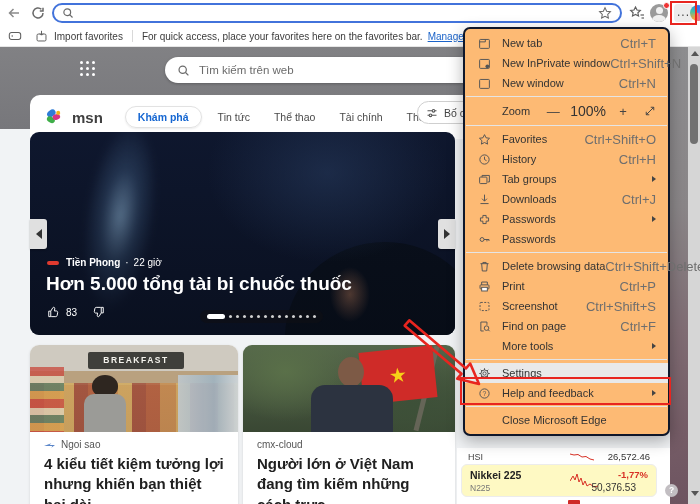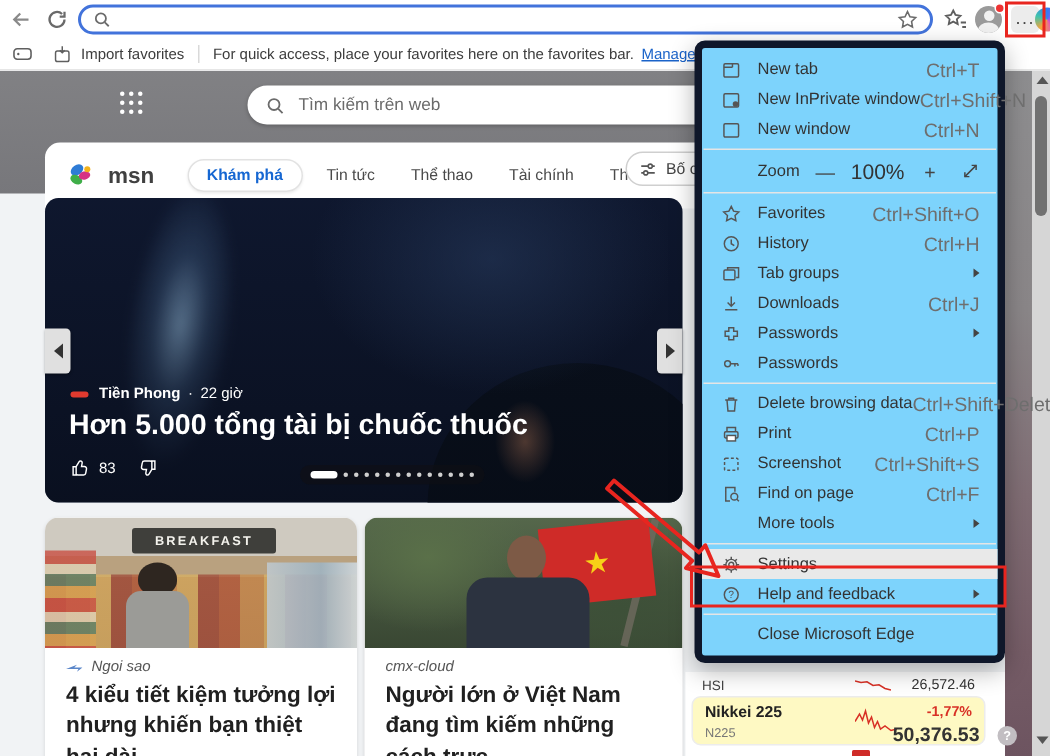--- a/index.html
+++ b/index.html
@@ -67,21 +67,21 @@
   .dotsbar .pill{width:18px;height:5px;border-radius:3px;background:#fff;}
   .dotsbar .d{width:3px;height:3px;border-radius:50%;background:#cfcfcf;}
   .car-arrow{position:absolute;top:172px;width:17px;height:30px;background:#e0e0e0;display:flex;align-items:center;
              justify-content:center;z-index:5;box-shadow:0 1px 2px rgba(0,0,0,.3);}
   .tri-l{width:0;height:0;border-right:6px solid #333;border-top:5px solid transparent;border-bottom:5px solid transparent;}
   .tri-r{width:0;height:0;border-left:6px solid #333;border-top:5px solid transparent;border-bottom:5px solid transparent;}
 
   
   .card{position:absolute;top:298px;background:#fff;border-radius:9px;box-shadow:0 1px 3px rgba(0,0,0,.12);overflow:hidden;height:210px;}
   .cardimg{position:relative;width:100%;height:87px;overflow:hidden;}
-  .cardsrc{display:flex;align-items:center;font-size:10px;color:#555;margin:7px 0 4px 14px;font-style:italic;}
+  .cardsrc{display:flex;align-items:center;font-size:10px;color:#555;margin:7px 0 4px 14px;}
   .cardhl{margin:0 14px;font-size:15px;font-weight:bold;color:#202020;line-height:1.35;}
   
   .store-bg{position:absolute;inset:0;background:linear-gradient(180deg,#cfcac0 0 26px,#b9a17f 26px 40px,#a9795a 40px,#936a52);}
   .store-shelves{position:absolute;left:0;top:38px;width:100%;height:49px;
       background:repeating-linear-gradient(90deg,#b45a3a 0 14px,#c98d4e 14px 30px,#d8b061 30px 44px,#a04a38 44px 58px);opacity:.75;}
   .store-fridge{position:absolute;right:0;top:30px;width:60px;height:57px;background:linear-gradient(90deg,#bfc8cd,#9fb4c2 60%,#cfd8de);opacity:.9;}
   .bk-band{position:absolute;left:58px;top:7px;width:96px;height:17px;background:#3f3f3b;border-radius:2px;
            color:#f3f2ec;font-size:8.5px;font-weight:bold;letter-spacing:1.5px;text-align:center;line-height:17px;}
   .woman-hair{position:absolute;left:62px;top:30px;width:26px;height:22px;border-radius:50% 50% 45% 45%;background:#2e2620;}
   .woman-body{position:absolute;left:54px;top:49px;width:42px;height:40px;border-radius:10px 10px 0 0;background:#9b9b97;}
@@ -99,34 +99,34 @@
   .trunk{position:absolute;right:26px;top:0;width:5px;height:87px;background:#6f6a5f;transform:rotate(14deg);opacity:.8;}
 
   
   .stocks{position:absolute;left:457px;top:401px;width:213px;height:56px;background:#fff;}
   .hsirow{position:absolute;left:11px;top:3px;right:20px;display:flex;align-items:center;font-size:9px;color:#444;}
   .nikkei{position:absolute;left:4px;top:16px;width:196px;height:33px;background:#fef9c3;border:1px solid #ececec;
           border-radius:6px;}
   .nk-name{position:absolute;left:8px;top:4px;font-size:10.5px;font-weight:bold;color:#222;}
   .nk-sym{position:absolute;left:8px;top:18px;font-size:8.5px;color:#777;}
   .nk-chg{position:absolute;right:8px;top:4px;font-size:9.5px;font-weight:bold;color:#d83025;}
-  .nk-val{position:absolute;right:3px;top:17px;font-size:13px;color:#333;font-weight:bold;}
+  .nk-val{position:absolute;right:20px;top:17px;font-size:10px;color:#333;}
   .nextrow{position:absolute;left:111px;top:52px;width:12px;height:5px;background:#cf2b28;border-radius:1px;}
 
   
   .strip{position:absolute;left:670px;top:0;width:18px;height:457px;
          background:linear-gradient(180deg,#8e8e90 0%,#8a8688 35%,#806d74 62%,#755c66 85%,#6d5460 100%);}
   .scroll{position:absolute;left:688px;top:0;width:12px;height:457px;background:#d6d6d6;}
   .thumb{position:absolute;left:690px;top:17px;width:8px;height:80px;border-radius:4px;background:#717171;}
   .sarrow{position:absolute;left:690.5px;width:0;height:0;border-left:4px solid transparent;border-right:4px solid transparent;}
   .helpbtn{position:absolute;left:665px;top:437px;width:13px;height:13px;border-radius:50%;background:#c2bec2;
            color:#fff;font-size:8.5px;font-weight:bold;text-align:center;line-height:13px;}
 
   
-  .menu{position:absolute;left:463px;top:27px;width:207px;background:#7dd3fc;border:5px solid #0f172a;border-radius:7px;
+  .menu{position:absolute;left:463px;top:27px;width:207px;background:#fdba74;border:2px solid #0f172a;border-radius:7px;
         box-shadow:0 5px 16px rgba(0,0,0,.3);padding:4px 0;z-index:40;}
   .mrow{display:flex;align-items:center;height:20px;padding:0 12px;font-size:11px;color:#333;}
   .mrow.zoomrow{height:22px;}
   .mi{width:14px;height:14px;margin-right:11px;flex:0 0 14px;display:flex;align-items:center;justify-content:center;}
   .ml{flex:1;white-space:nowrap;}
   .ms{font-size:13px;color:#6e6e6e;white-space:nowrap;}
   .mtri{width:0;height:0;border-left:4px solid #444;border-top:3.5px solid transparent;border-bottom:3.5px solid transparent;}
   .mdiv{height:1px;background:#e5e5e5;margin:3px 1px;}
   .settingsrow{background:#e9e9e9;}
   .zval{font-size:14px;color:#333;margin:0 10px;}

